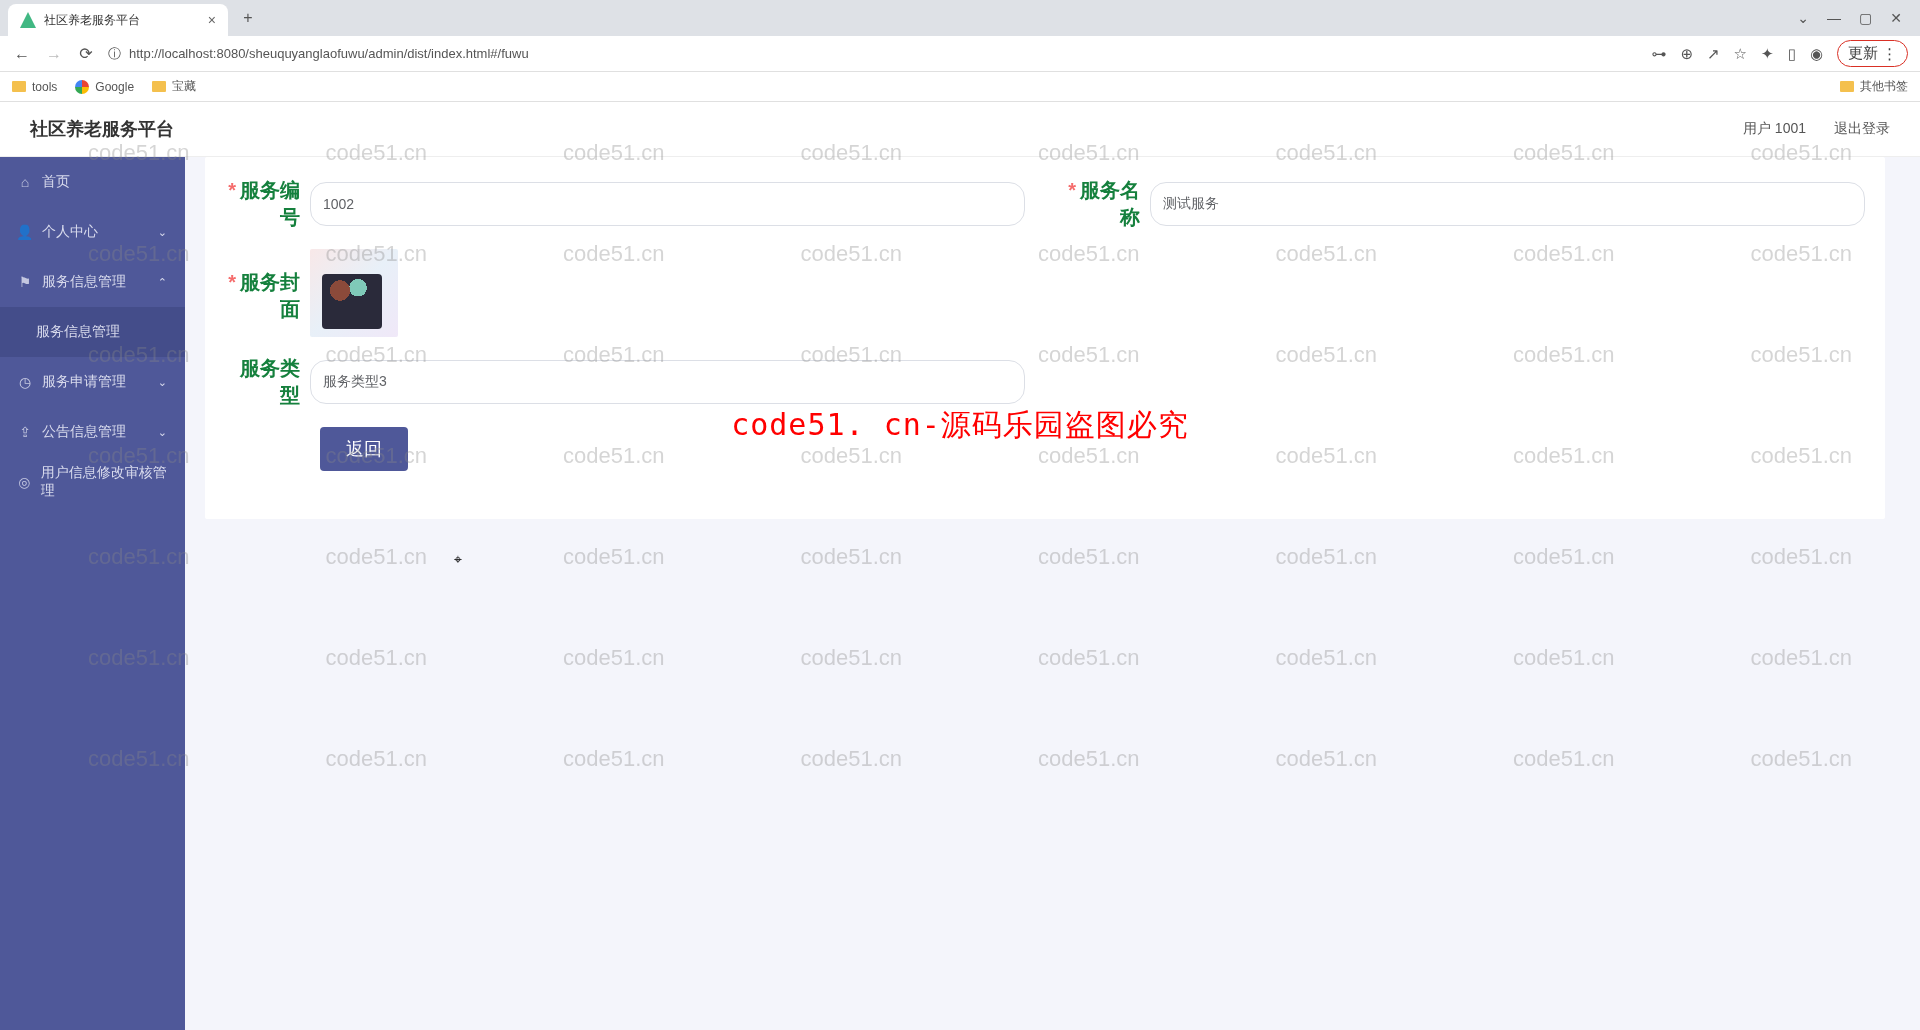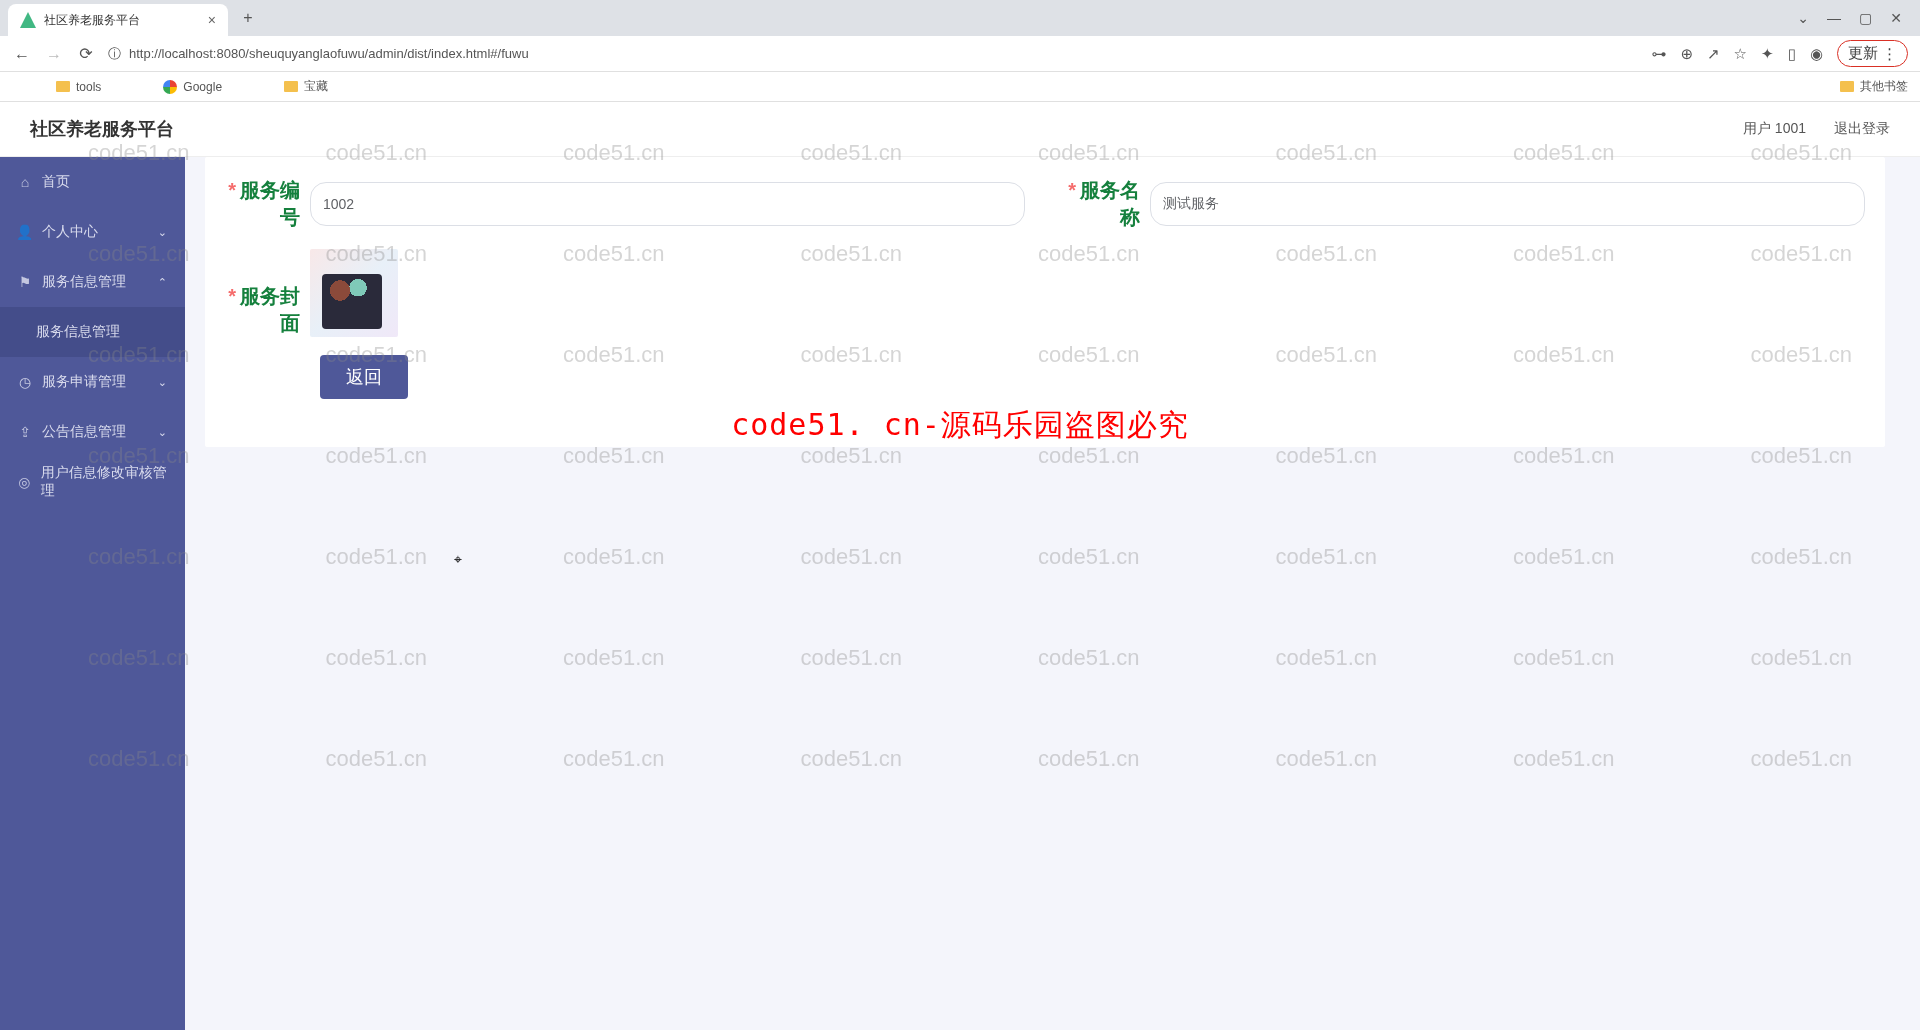--- a/index.html
+++ b/index.html
@@ -17,21 +17,21 @@
 
     .browser-nav { background: #fff; height: 36px; display: flex; align-items: center; padding: 0 12px; gap: 12px; border-bottom: 1px solid #e0e0e0; }
     .nav-btn { color: #555; cursor: pointer; font-size: 16px; width: 20px; text-align: center; }
     .url-bar { flex: 1; display: flex; align-items: center; gap: 8px; font-size: 13px; color: #555; }
     .url-info-icon { font-size: 13px; }
     .right-icons { display: flex; gap: 14px; align-items: center; color: #555; }
     .right-icons span { cursor: pointer; font-size: 15px; }
     .update-btn { border: 1px solid #d93025; color: #404040; border-radius: 14px; padding: 3px 10px; font-size: 12px; display: flex; align-items: center; gap: 4px; }
 
     .bookmark-bar { background: #fff; height: 30px; display: flex; align-items: center; padding: 0 12px; gap: 18px; border-bottom: 1px solid #e0e0e0; font-size: 12px; color: #555; }
-    .bookmark-item { display: flex; align-items: center; gap: 6px; cursor: pointer; margin-left: 44px; }
+    .bookmark-item { display: flex; align-items: center; gap: 6px; cursor: pointer; }
     .folder-icon { width: 14px; height: 11px; background: #f4c04e; border-radius: 1px; }
     .g-icon { width: 14px; height: 14px; background: conic-gradient(#ea4335 0 90deg, #fbbc05 90deg 180deg, #34a853 180deg 270deg, #4285f4 270deg); border-radius: 50%; }
     .bookmark-right { margin-left: auto; display: flex; align-items: center; gap: 6px; }
 
     
     .app-header { background: #fff; height: 55px; display: flex; align-items: center; padding: 0 30px; border-bottom: 1px solid #eee; }
     .app-title { font-size: 18px; font-weight: bold; color: #333; }
     .header-right { margin-left: auto; display: flex; gap: 28px; font-size: 14px; color: #555; }
     .header-right span { cursor: pointer; }
 
@@ -178,26 +178,32 @@
           <label class="form-label required">服务编号</label>
           <input class="form-input" value="1002" style="">
         </div>
         <div class="form-group half">
           <label class="form-label required">服务名称</label>
           <input class="form-input" value="测试服务" style="">
         </div>
       </div>
 
       <div class="form-row">
-        <div class="form-group" style="align-items:flex-end;">
+        <div class="form-group" style="align-items:center;">
           <label class="form-label required" style="padding-top:6px;">服务封面</label>
           <div class="cover-img"></div>
         </div>
       </div>
 
+      <div class="form-row">
+        <div class="form-group half">
+          <label class="form-label">服务类型</label>
+          <input class="form-input" value="服务类型3" style="">
+        </div>
+      </div>
 
 
       <div class="form-row">
         <button class="btn-return">返回</button>
       </div>
     </div>
   </div>
 </div>
 
 <div class="watermark">

